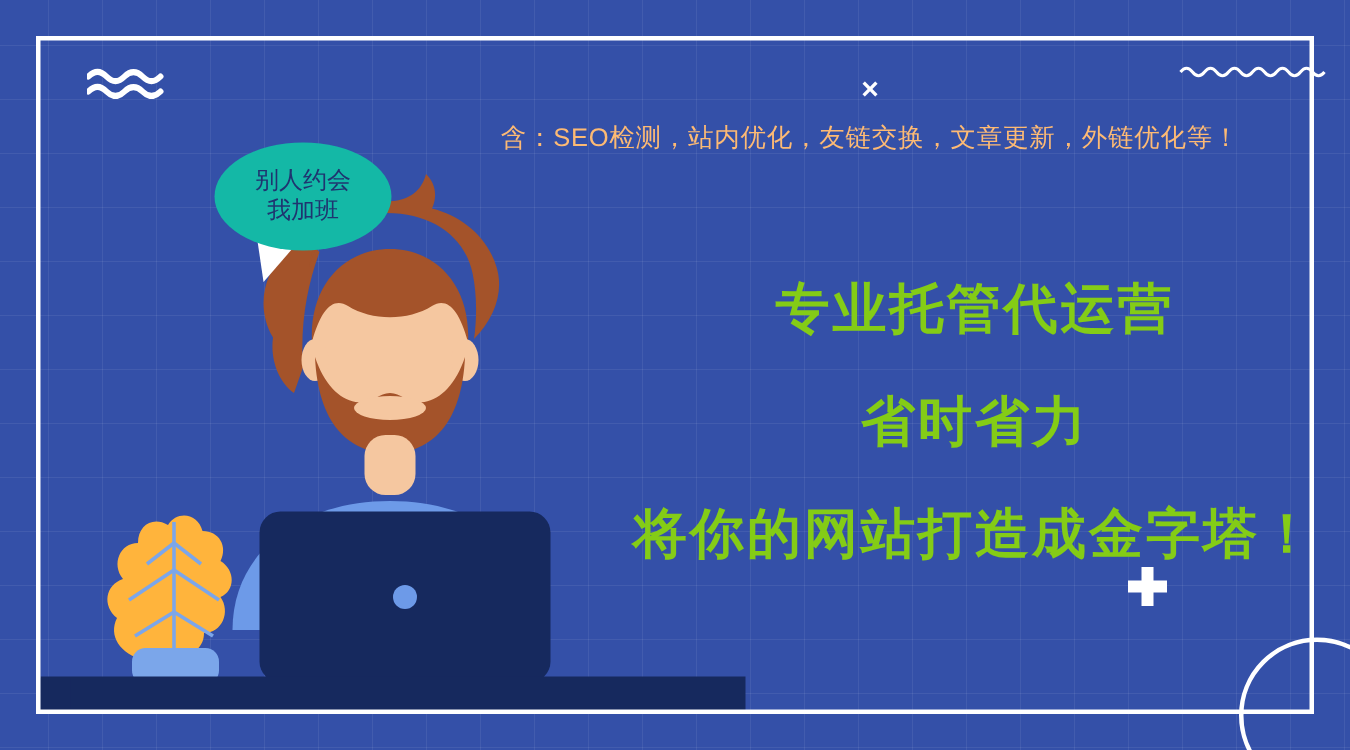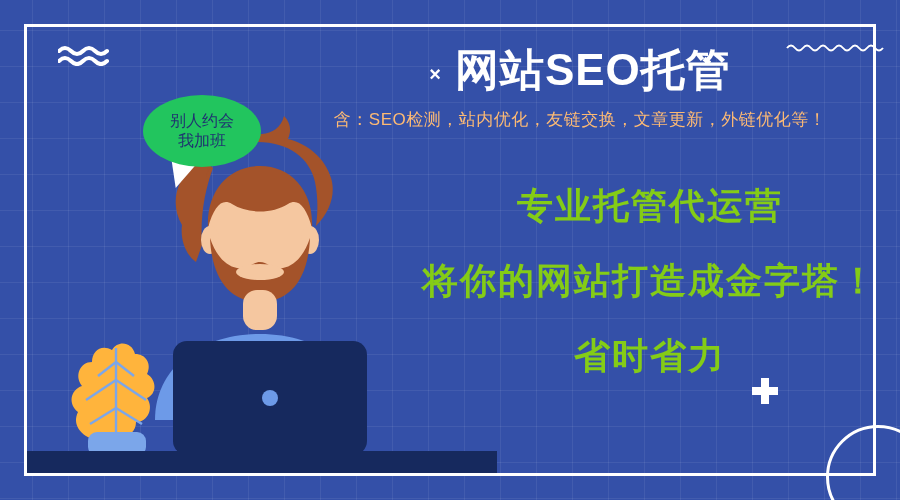--- a/index.html
+++ b/index.html
@@ -137,21 +137,21 @@
   }
   .slogan:last-child { margin-bottom: 0; }
 
   
   .bubble {
     position: absolute;
     left: 143px;
     top: 95px;
     width: 118px;
     height: 72px;
-    background: #22c55e;
+    background: #14b8a6;
     border-radius: 50%;
   }
   .bubble-text {
     position: absolute;
     inset: 0;
     display: flex;
     flex-direction: column;
     align-items: center;
     justify-content: center;
     color: #1f3470;
@@ -260,24 +260,23 @@
   </svg>
   <svg class="wave-right" viewBox="0 0 98 12">
     <path d="M1 6 q4 -5 8 0 t8 0 t8 0 t8 0 t8 0 t8 0 t8 0 t8 0 t8 0 t8 0 t8 0 t8 0" stroke="#ffffff" stroke-width="2" fill="none"></path>
   </svg>
 
   <div class="plus-sign"></div>
 
   <div class="header">
     <div class="title-row">
       <span class="title-x">×</span>
-      <span class="main-title">网站SEO托管</span>
     </div>
     <div class="subtitle">含：SEO检测，站内优化，友链交换，文章更新，外链优化等！</div>
   </div>
 
   <div class="slogans">
     <div class="slogan">专业托管代运营</div>
+    <div class="slogan">省时省力</div>
     <div class="slogan">将你的网站打造成金字塔！</div>
-    <div class="slogan">省时省力</div>
   </div>
 
 </div>
 
 </body></html>

